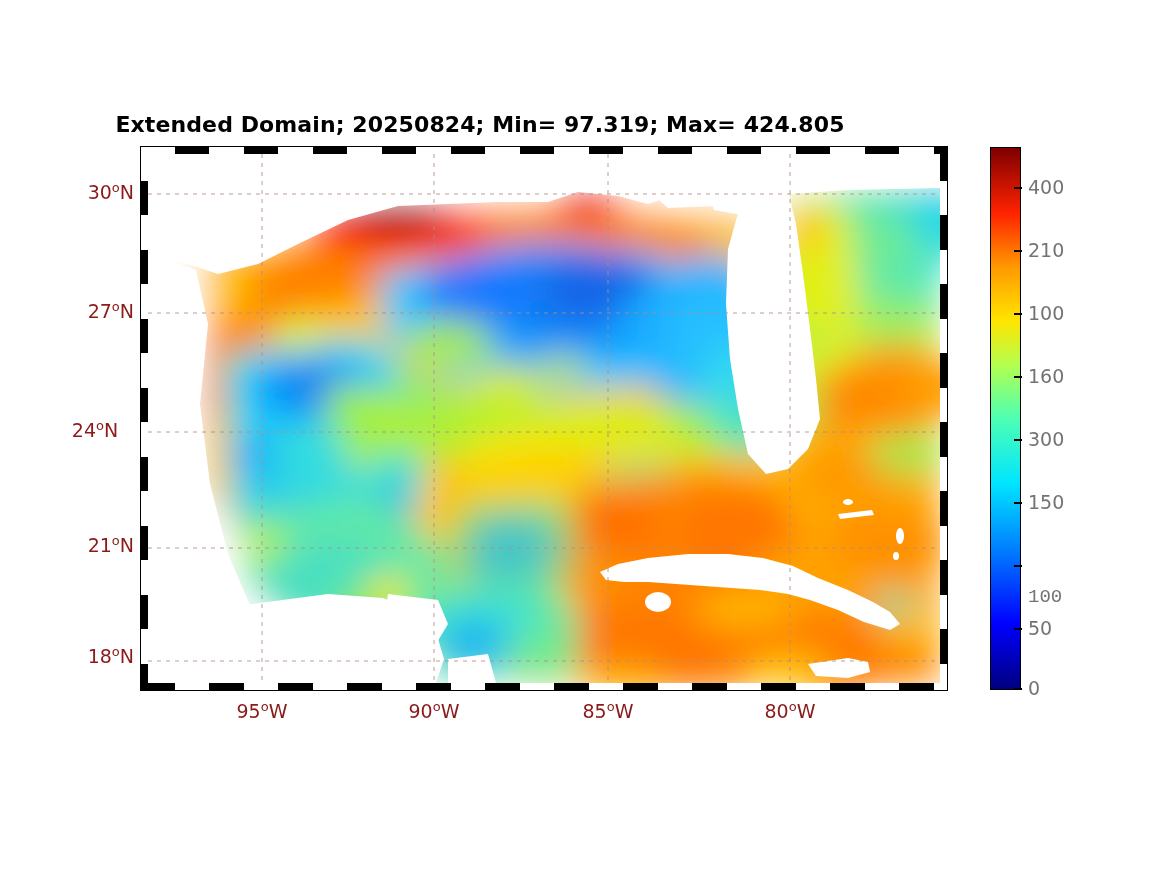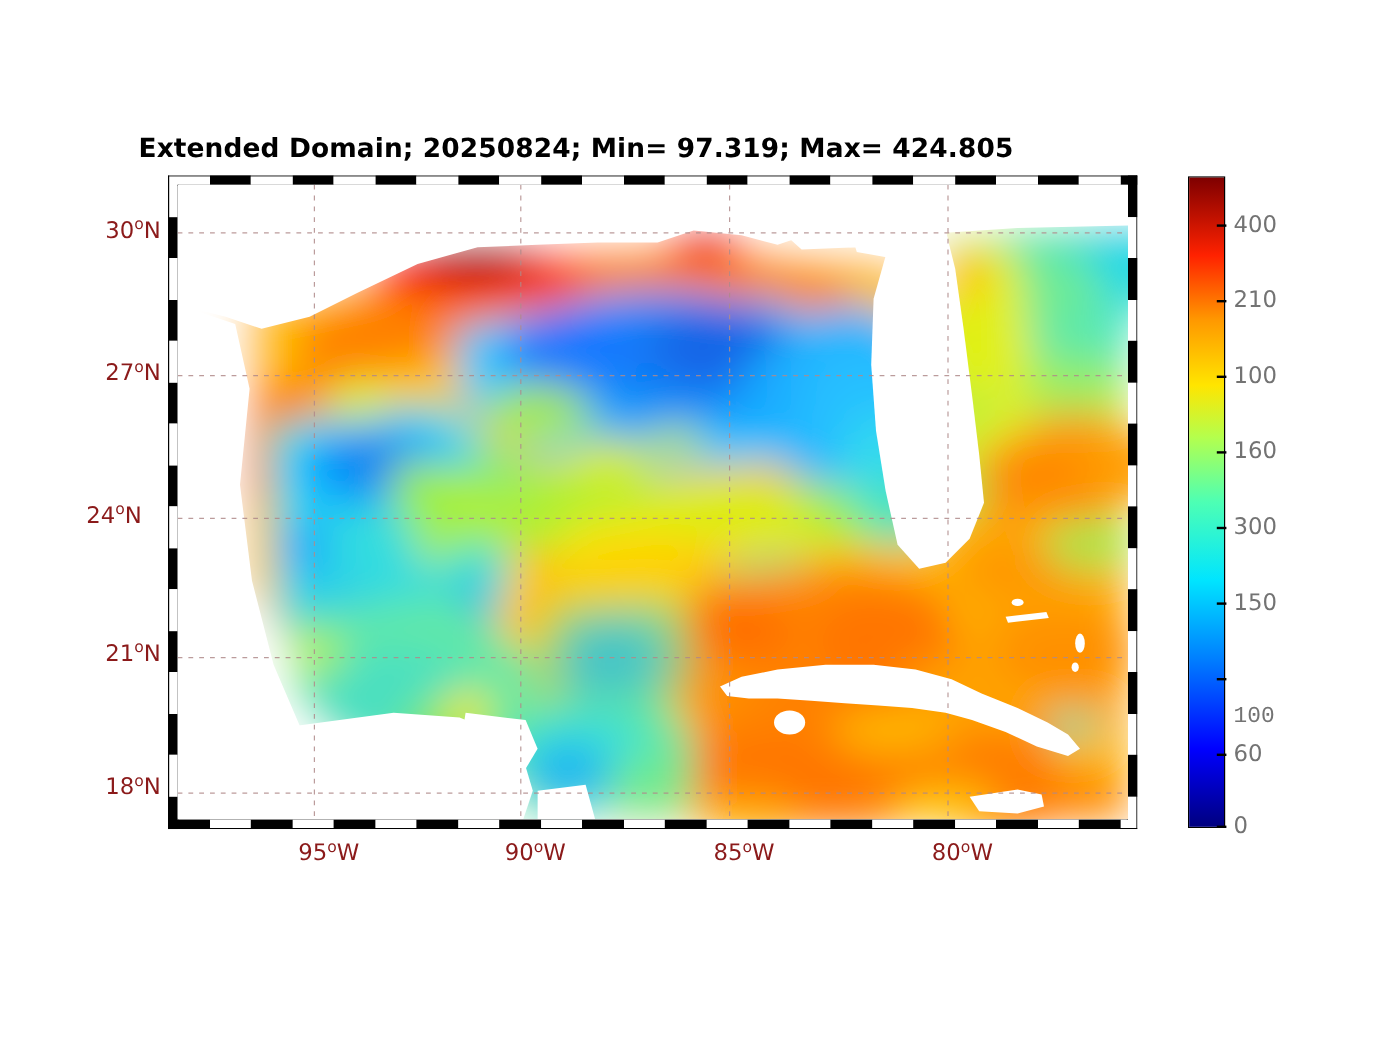--- a/index.html
+++ b/index.html
@@ -26,21 +26,21 @@
   #landlayer{position:absolute; left:0; top:0; width:100%; height:100%;}
   #gridlayer{position:absolute; left:0; top:0; width:100%; height:100%;}
 
   
   .lat-label{
     position:absolute; right:1171px; color:#8b1a1a; font-size:19px;
     white-space:nowrap; text-align:right;
   }
   .lon-label{
     position:absolute; color:#8b1a1a; font-size:19px; white-space:nowrap;
-    text-align:center; transform:translateX(-50%);margin-left:12px;
+    text-align:center; transform:translateX(-50%);
   }
   .deg{font-size:13px; vertical-align:super; line-height:0;}
 
   
   #cbar{
     position:absolute; left:990px; top:147px; width:31px; height:543px;
     border:1px solid #000; box-sizing:border-box;
   }
   #cbar-grad{position:absolute; left:0; top:0; width:100%; height:100%;}
   .cb-tick{position:absolute; left:100%; width:7px; height:1.5px; background:#000;}
@@ -378,16 +378,16 @@
     <div class="cb-label" style="position: absolute; left: 1028px; top: 313px;">100</div>
     <div class="cb-tick" style="position: absolute; left: 1014px; top: 376px; width: 8px; height: 2px; background: rgb(0, 0, 0);"></div>
     <div class="cb-label" style="position: absolute; left: 1028px; top: 376px;">160</div>
     <div class="cb-tick" style="position: absolute; left: 1014px; top: 439px; width: 8px; height: 2px; background: rgb(0, 0, 0);"></div>
     <div class="cb-label" style="position: absolute; left: 1028px; top: 439px;">300</div>
     <div class="cb-tick" style="position: absolute; left: 1014px; top: 502px; width: 8px; height: 2px; background: rgb(0, 0, 0);"></div>
     <div class="cb-label" style="position: absolute; left: 1028px; top: 502px;">150</div>
     <div class="cb-tick" style="position: absolute; left: 1014px; top: 565px; width: 8px; height: 2px; background: rgb(0, 0, 0);"></div>
     <div class="cb-label" style="position: absolute; left: 1028px; top: 597px; font-family: Liberation Mono, monospace;">100</div>
     <div class="cb-tick" style="position: absolute; left: 1014px; top: 628px; width: 8px; height: 2px; background: rgb(0, 0, 0);"></div>
-    <div class="cb-label" style="position: absolute; left: 1028px; top: 628px;">60</div>
+    <div class="cb-label" style="position: absolute; left: 1028px; top: 628px;">50</div>
     <div class="cb-tick" style="position: absolute; left: 1014px; top: 688px; width: 8px; height: 2px; background: rgb(0, 0, 0);"></div>
     <div class="cb-label" style="position: absolute; left: 1028px; top: 688px;">0</div>
   </div>
 
 </body></html>

